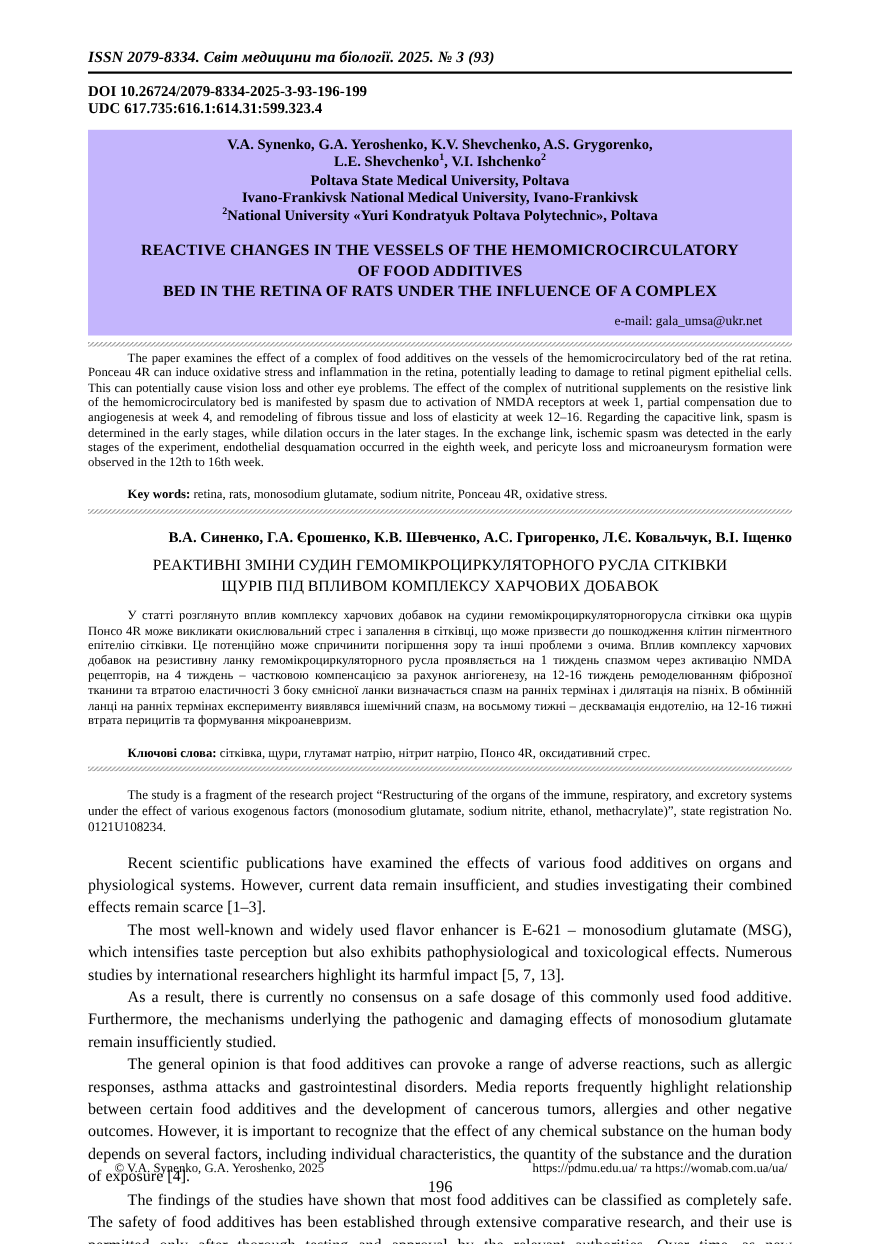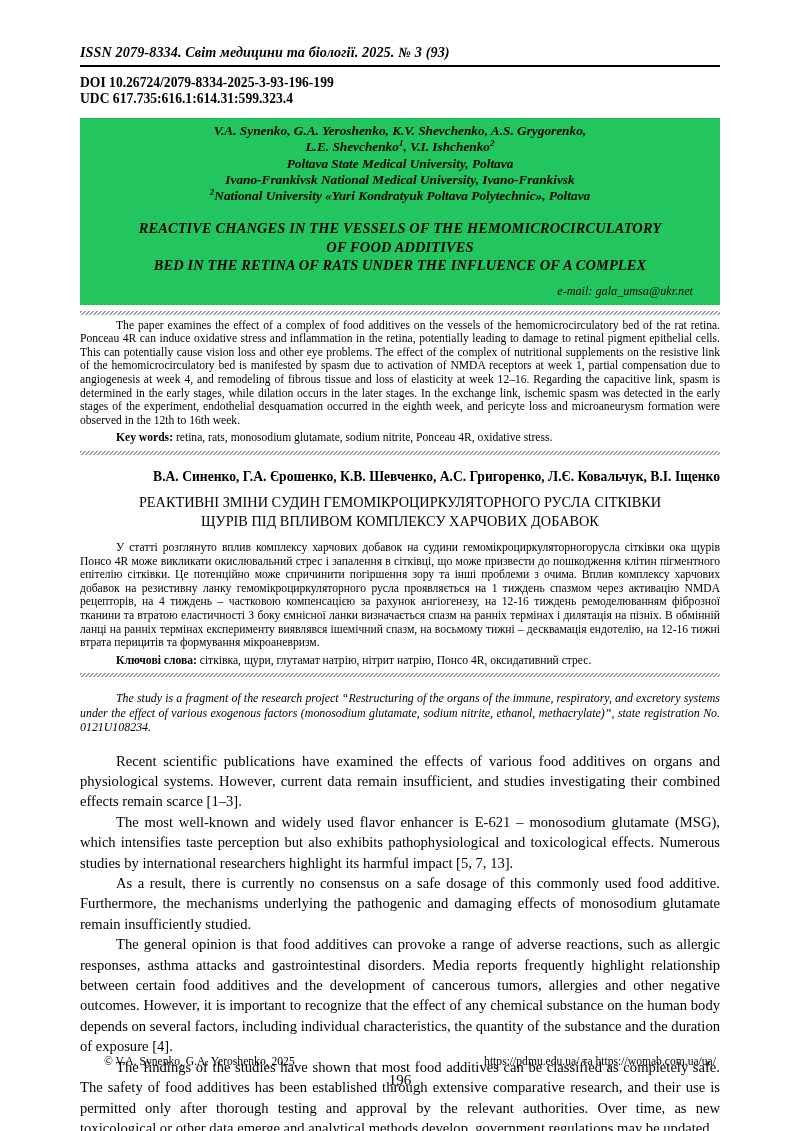--- a/index.html
+++ b/index.html
@@ -39,25 +39,24 @@
 
   
   .idline {
     font-weight: bold;
     font-size: 13.6px;
     line-height: 15.6px;
   }
 
   
   .graybox {
-    background: #22c55e;
+    background: #c4b5fd;
     margin-top: 12px;
     padding: 5px 0 6px 0;
     text-align: center;
-    font-style: italic;
   }
   .authors, .affils {
     font-weight: bold;
     font-size: 13.3px;
     line-height: 16.2px;
   }
   .affils { }
   .title-en {
     font-weight: bold;
     font-size: 14.4px;
@@ -83,41 +82,40 @@
     opacity: 0.85;
   }
 
   
   .abstract {
     font-size: 11.6px;
     line-height: 13.6px;
     text-align: justify;
     text-indent: 36px;
   }
-  .abstract .kw { display: block; text-indent: 36px; margin-top: 4px; }
+  .abstract .kw { display: block; text-indent: 36px; margin-top: 16px; }
   .kwlabel { font-weight: bold; }
 
   
   .ua-authors {
     text-align: right;
     font-weight: bold;
     font-size: 13.6px;
     margin-top: 14px;
   }
   .title-ua {
     text-align: center;
     font-weight: normal;
     font-size: 14.3px;
     line-height: 19px;
     margin-top: 8px;
   }
 
   
   .projnote {
-    font-style: italic;
     font-size: 11.9px;
     line-height: 14.4px;
     text-align: justify;
     text-indent: 36px;
     margin-top: 14px;
   }
 
   
   .bodytext {
     font-size: 14.6px;

